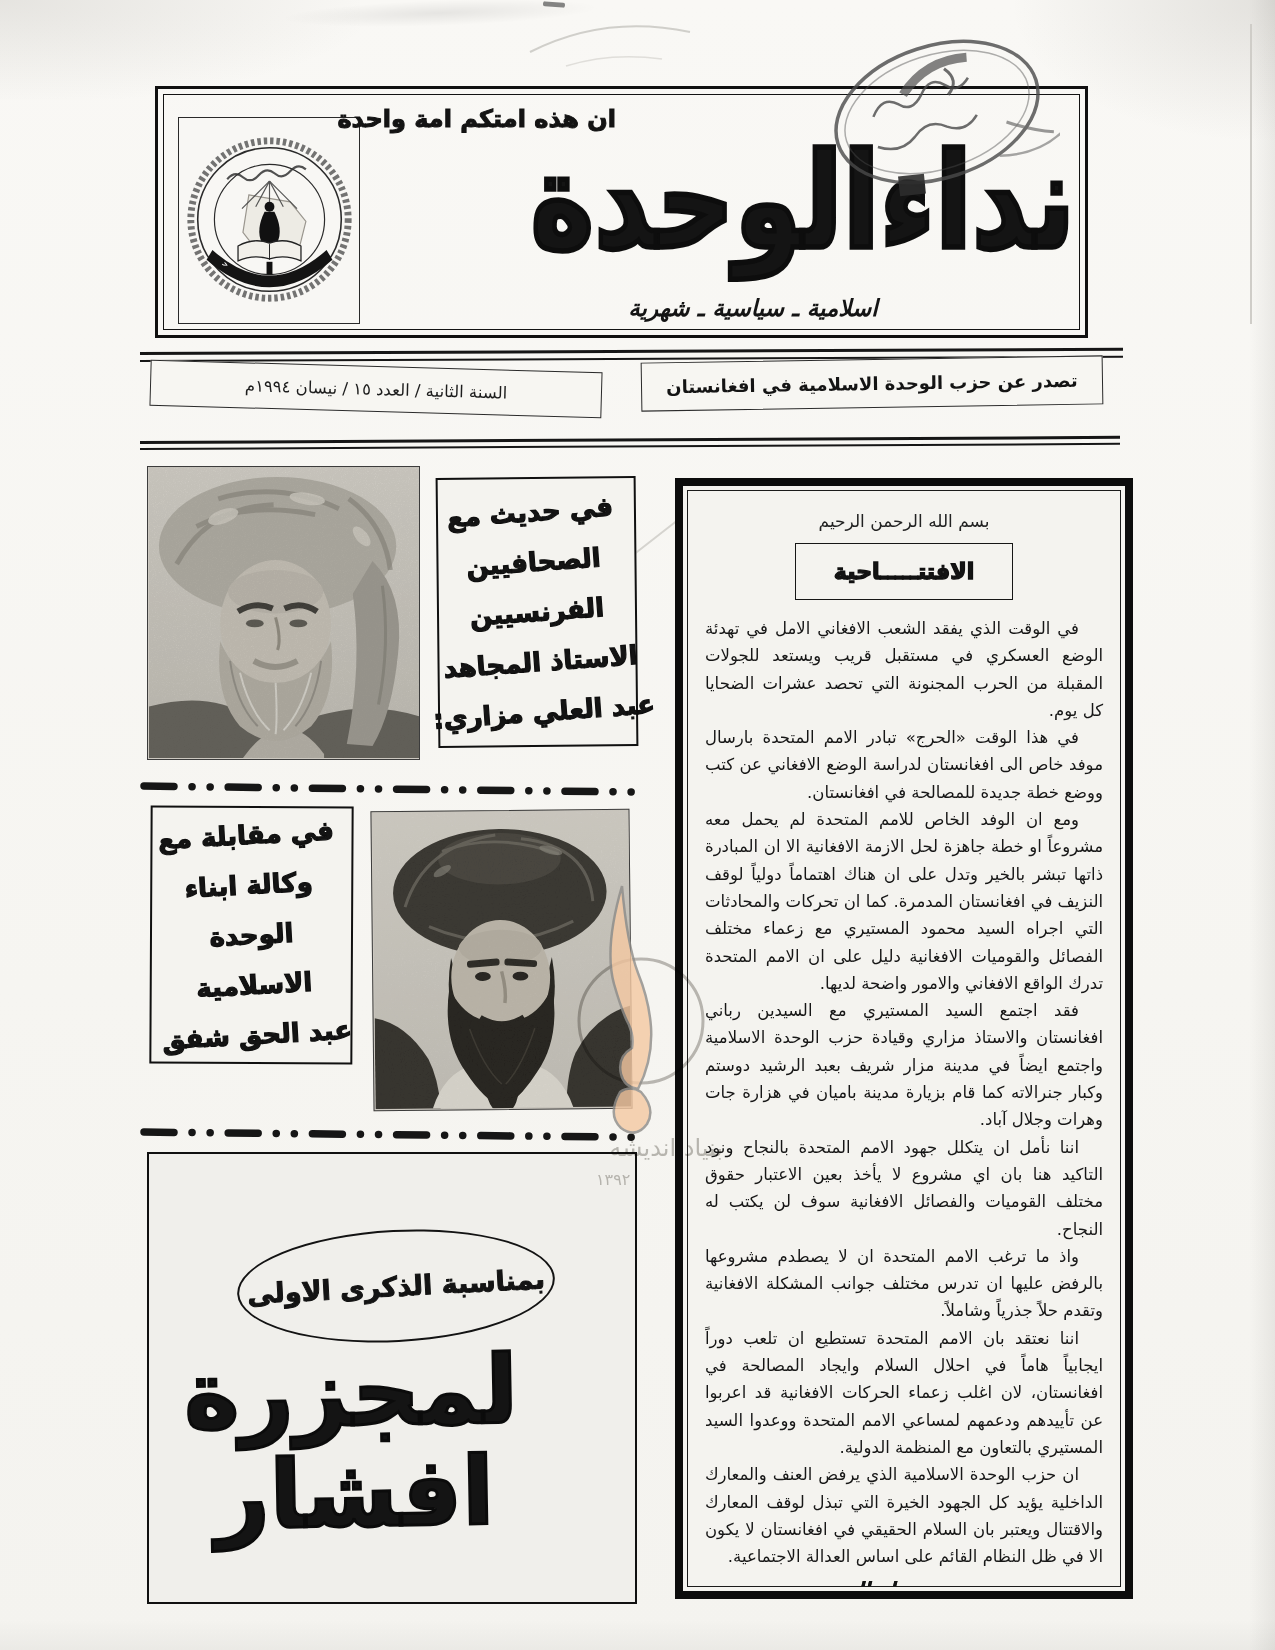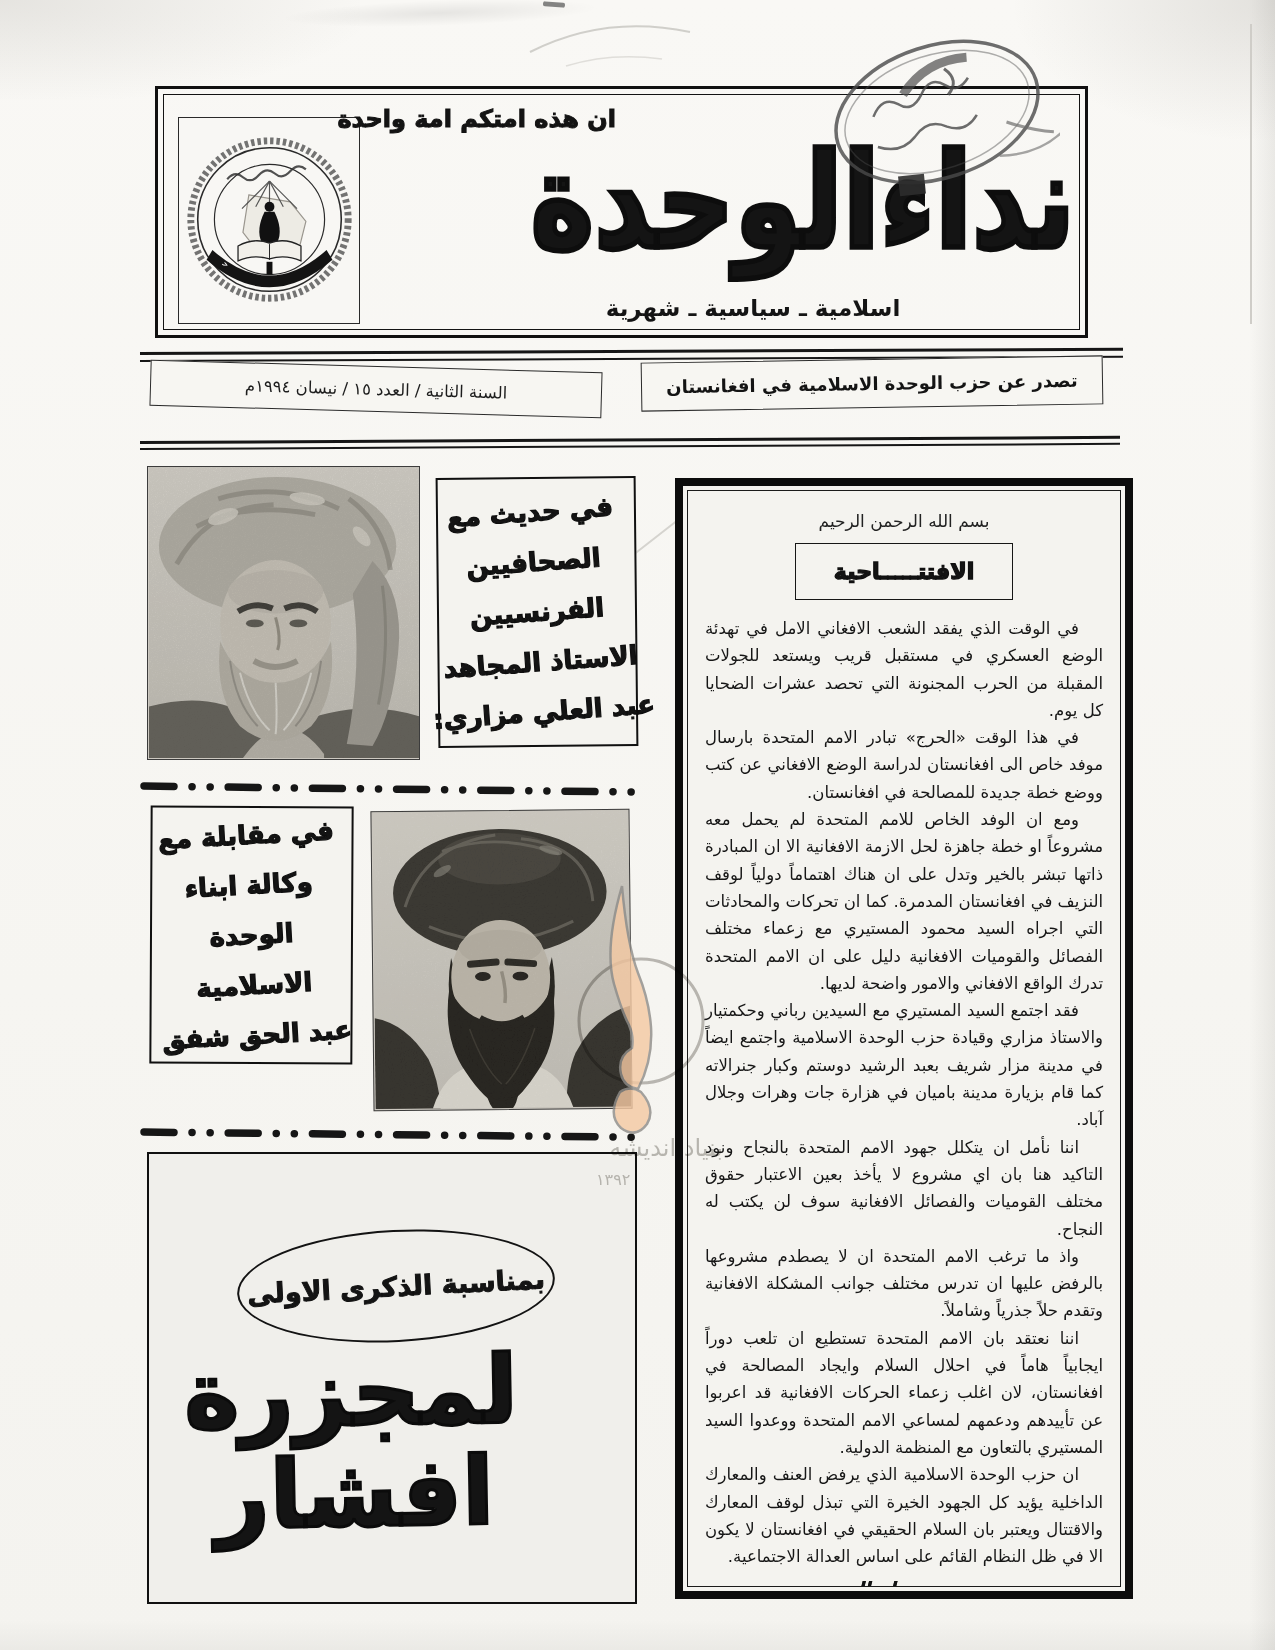--- a/index.html
+++ b/index.html
@@ -21,21 +21,21 @@
   .edge-right{left:1250px;top:24px;width:2px;height:300px;background:#cfcdc8;}
   .topmark{left:543px;top:2px;width:22px;height:5px;background:#474747;opacity:.65;border-radius:2px;transform:rotate(4deg);}
   .smudge1{left:280px;top:0;width:320px;height:26px;background:radial-gradient(ellipse,rgba(0,0,0,.08),transparent 70%);transform:rotate(-2deg);}
   .crease{left:612px;top:540px;width:78px;height:2px;background:#c6c4bf;opacity:.7;transform:rotate(-38deg);}
   
   .masthead{left:155px;top:86px;width:933px;height:252px;border:3px solid #101010;background:transparent;}
   .masthead-inner{position:absolute;inset:5px;border:1.5px solid #131313;}
   .logo-frame{left:20px;top:28px;width:182px;height:207px;border:1.5px solid #2a2a2a;background:#f8f7f4;}
   .tagline{left:208px;top:16px;width:250px;font-size:24px;font-weight:bold;-webkit-text-stroke:1px #111;white-space:nowrap;}
   .mast-title{right:10px;top:30px;font-size:108px;font-weight:bold;letter-spacing:-4px;-webkit-text-stroke:4.5px #0d0d0d;white-space:nowrap;transform:scaleY(1.22);transform-origin:top right;line-height:1.25;}
-  .mast-sub{left:430px;top:206px;width:330px;text-align:center;font-size:23px;font-weight:bold;letter-spacing:1px;white-space:nowrap;}
+  .mast-sub{left:430px;top:206px;width:330px;text-align:center;font-size:23px;font-weight:bold;letter-spacing:1px;white-space:nowrap;font-style:italic;}
   
   .rule{background:#161616;transform-origin:left center;}
   .ruleA1{left:140px;top:352px;width:983px;height:3px;transform:rotate(-.25deg);}
   .ruleA2{left:140px;top:360px;width:983px;height:2px;transform:rotate(-.25deg);}
   .ruleB1{left:140px;top:441px;width:980px;height:2.5px;transform:rotate(-.3deg);}
   .ruleB2{left:140px;top:448px;width:980px;height:1.5px;transform:rotate(-.3deg);}
   .datebox{border:1.5px solid #2b2b2b;background:#f7f6f2;display:flex;align-items:center;justify-content:center;}
   .datebox-left{left:150px;top:366px;width:452px;height:46px;transform:rotate(1.6deg);font-size:16.5px;color:#1d1d1d;}
   .datebox-right{left:641px;top:359px;width:462px;height:49px;transform:rotate(-.9deg);font-size:18px;font-weight:bold;}
   
@@ -289,21 +289,21 @@
   <div class="abs editorial">
     <div class="edit-inner">
       <div class="bismillah">بسم الله الرحمن الرحيم</div>
       <div class="edit-title-box">
         <span>الافتتـــــاحية</span>
       </div>
       <div class="edit-body">
         <p>في الوقت الذي يفقد الشعب الافغاني الامل في تهدئة الوضع العسكري في مستقبل قريب ويستعد للجولات المقبلة من الحرب المجنونة التي تحصد عشرات الضحايا كل يوم.</p>
         <p>في هذا الوقت «الحرج» تبادر الامم المتحدة بارسال موفد خاص الى افغانستان لدراسة الوضع الافغاني عن كتب ووضع خطة جديدة للمصالحة في افغانستان.</p>
         <p>ومع ان الوفد الخاص للامم المتحدة لم يحمل معه مشروعاً او خطة جاهزة لحل الازمة الافغانية الا ان المبادرة ذاتها تبشر بالخير وتدل على ان هناك اهتماماً دولياً لوقف النزيف في افغانستان المدمرة. كما ان تحركات والمحادثات التي اجراه السيد محمود المستيري مع زعماء مختلف الفصائل والقوميات الافغانية دليل على ان الامم المتحدة تدرك الواقع الافغاني والامور واضحة لديها.</p>
-        <p>فقد اجتمع السيد المستيري مع السيدين رباني وحكمتيار والاستاذ مزاري وقيادة حزب الوحدة الاسلامية واجتمع ايضاً في مدينة مزار شريف بعبد الرشيد دوستم وكبار جنرالاته كما قام بزيارة مدينة باميان في هزارة جات وهرات وجلال آباد.</p>
+        <p>فقد اجتمع السيد المستيري مع السيدين رباني افغانستان والاستاذ مزاري وقيادة حزب الوحدة الاسلامية واجتمع ايضاً في مدينة مزار شريف بعبد الرشيد دوستم وكبار جنرالاته كما قام بزيارة مدينة باميان في هزارة جات وهرات وجلال آباد.</p>
         <p>اننا نأمل ان يتكلل جهود الامم المتحدة بالنجاح ونود التاكيد هنا بان اي مشروع لا يأخذ بعين الاعتبار حقوق مختلف القوميات والفصائل الافغانية سوف لن يكتب له النجاح.</p>
         <p>واذ ما ترغب الامم المتحدة ان لا يصطدم مشروعها بالرفض عليها ان تدرس مختلف جوانب المشكلة الافغانية وتقدم حلاً جذرياً وشاملاً.</p>
         <p>اننا نعتقد بان الامم المتحدة تستطيع ان تلعب دوراً ايجابياً هاماً في احلال السلام وايجاد المصالحة في افغانستان، لان اغلب زعماء الحركات الافغانية قد اعربوا عن تأييدهم ودعمهم لمساعي الامم المتحدة ووعدوا السيد المستيري بالتعاون مع المنظمة الدولية.</p>
         <p>ان حزب الوحدة الاسلامية الذي يرفض العنف والمعارك الداخلية يؤيد كل الجهود الخيرة التي تبذل لوقف المعارك والاقتتال ويعتبر بان السلام الحقيقي في افغانستان لا يكون الا في ظل النظام القائم على اساس العدالة الاجتماعية.</p>
       </div>
       <div class="signature">نداء الوحدة.</div>
     </div>
   </div>
 
   <svg class="abs wm wm-circle" viewBox="0 0 170 170">

